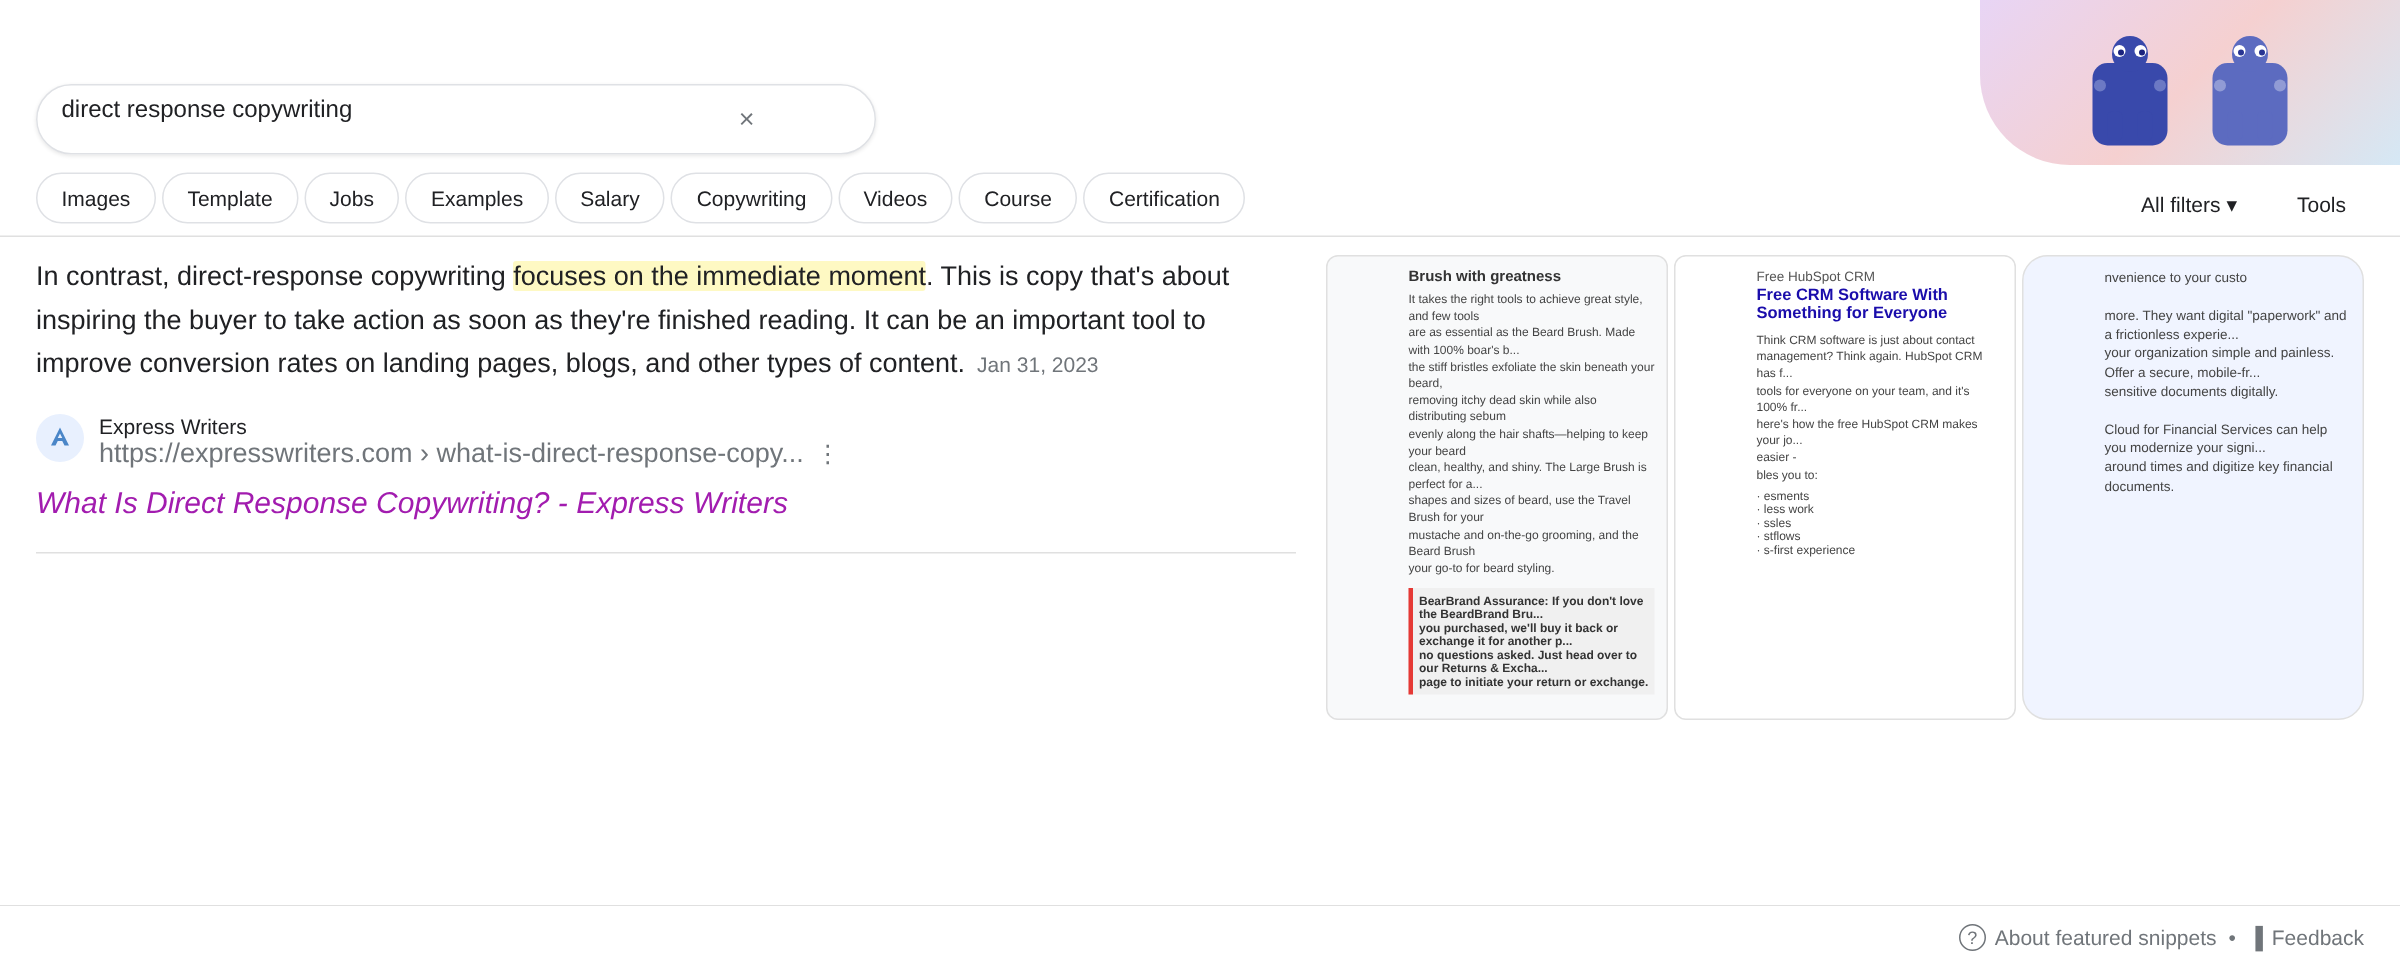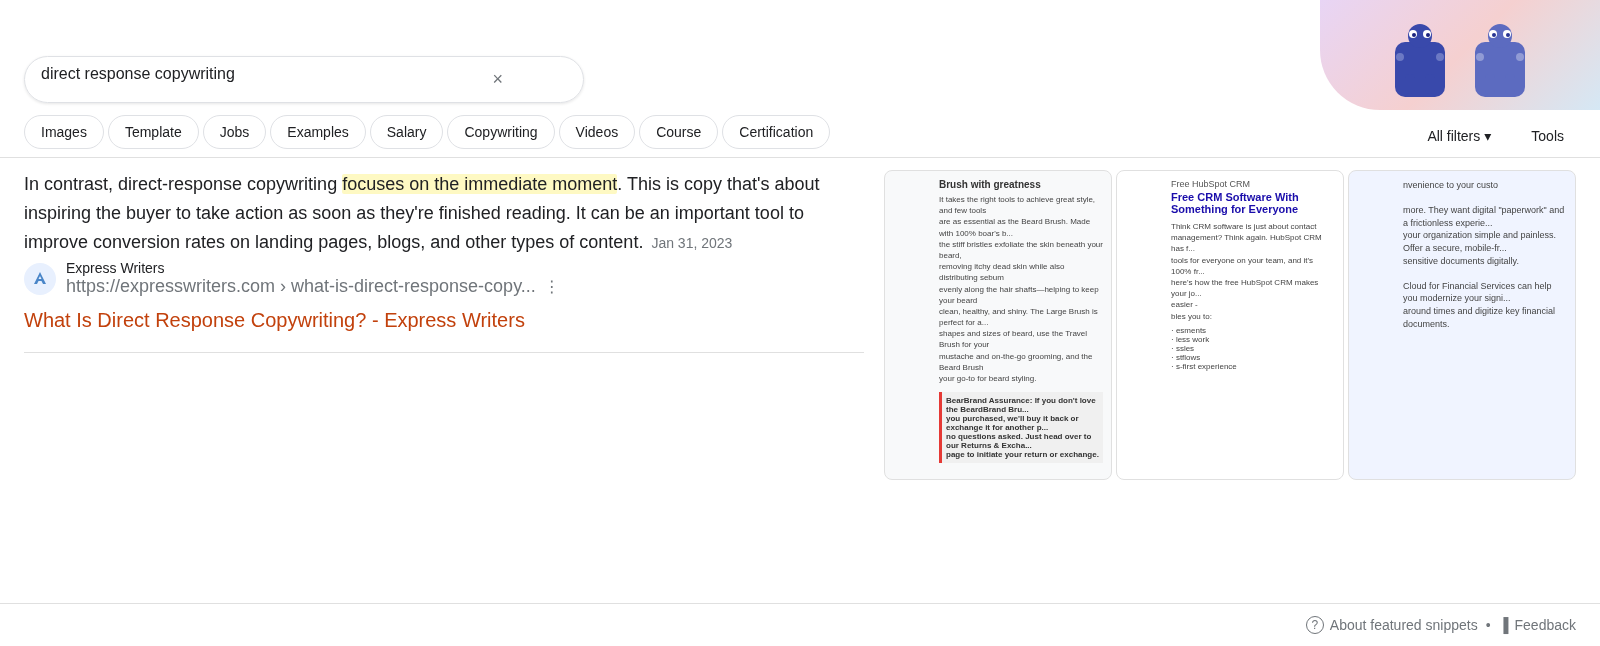--- a/index.html
+++ b/index.html
@@ -154,23 +154,23 @@
       background: #fef9c3;
       border-radius: 2px;
     }
     .snippet-date {
       font-size: 14px;
       color: #70757a;
       margin-left: 8px;
     }
     .snippet-source {
       display: flex;
-      align-items: center;
+      align-items: flex-start;
       gap: 10px;
-      margin-top: 4px;
+      margin-top: 20px;
     }
     .source-icon {
       width: 32px;
       height: 32px;
       background: #e8f0fe;
       border-radius: 50%;
       display: flex;
       align-items: center;
       justify-content: center;
     }
@@ -193,23 +193,24 @@
     .more-options-icon {
       color: #70757a;
       font-size: 16px;
       margin-left: 8px;
       cursor: pointer;
     }
     .result-link {
       display: block;
       margin-top: 12px;
       font-size: 20px;
-      color: #c2410c;
+      color: #a21caf;
       text-decoration: none;
       cursor: pointer;
+      font-style: italic;
     }
 
     
     .image-results {
       flex: 1;
       display: flex;
       gap: 4px;
       overflow: hidden;
       height: 310px;
     }
@@ -299,20 +300,21 @@
       border-radius: 3px;
       margin-top: 6px;
       display: inline-block;
     }
     .red-arrow {
       color: red;
       font-size: 12px;
     }
     .partial-overflow {
       overflow: hidden;
+      border-radius: 17px;
     }
   </style>
 </head>
 <body>
 
 <div class="header">
   <div class="search-bar">
     <input class="search-input" type="text" value="direct response copywriting" style="">
     <div class="search-icons">
       <button class="icon-btn">

